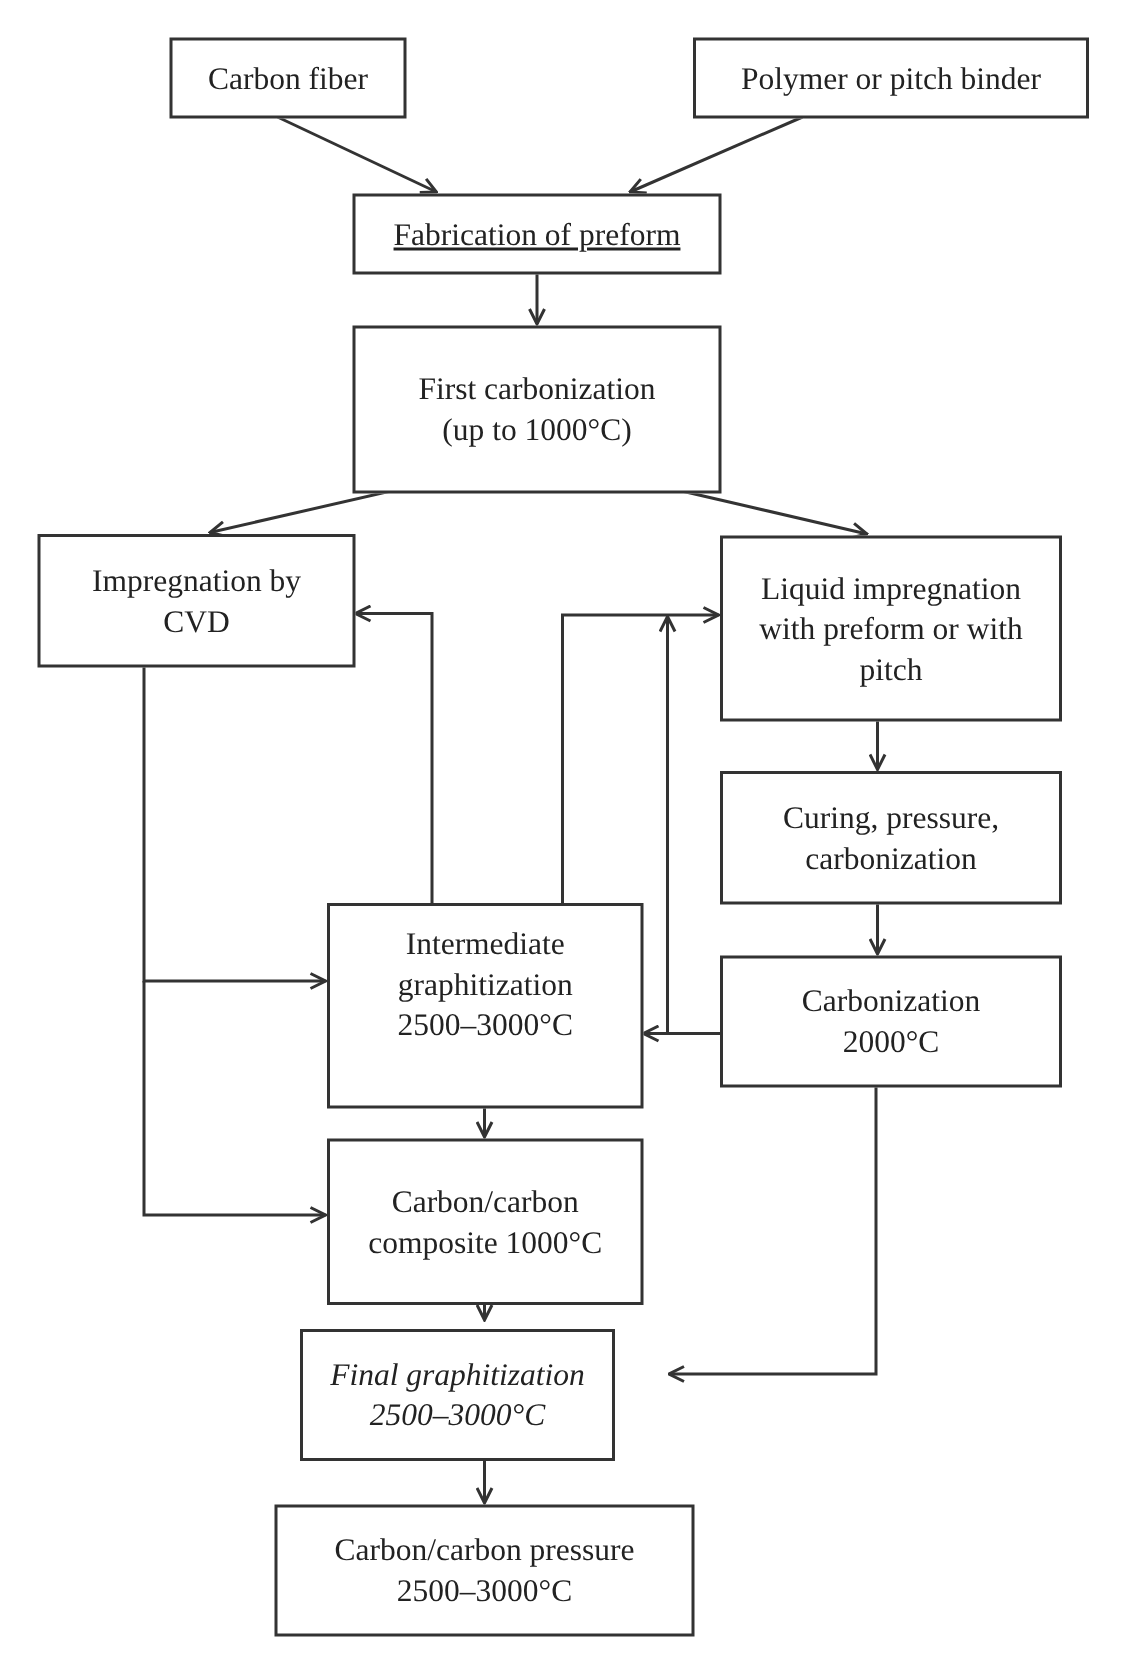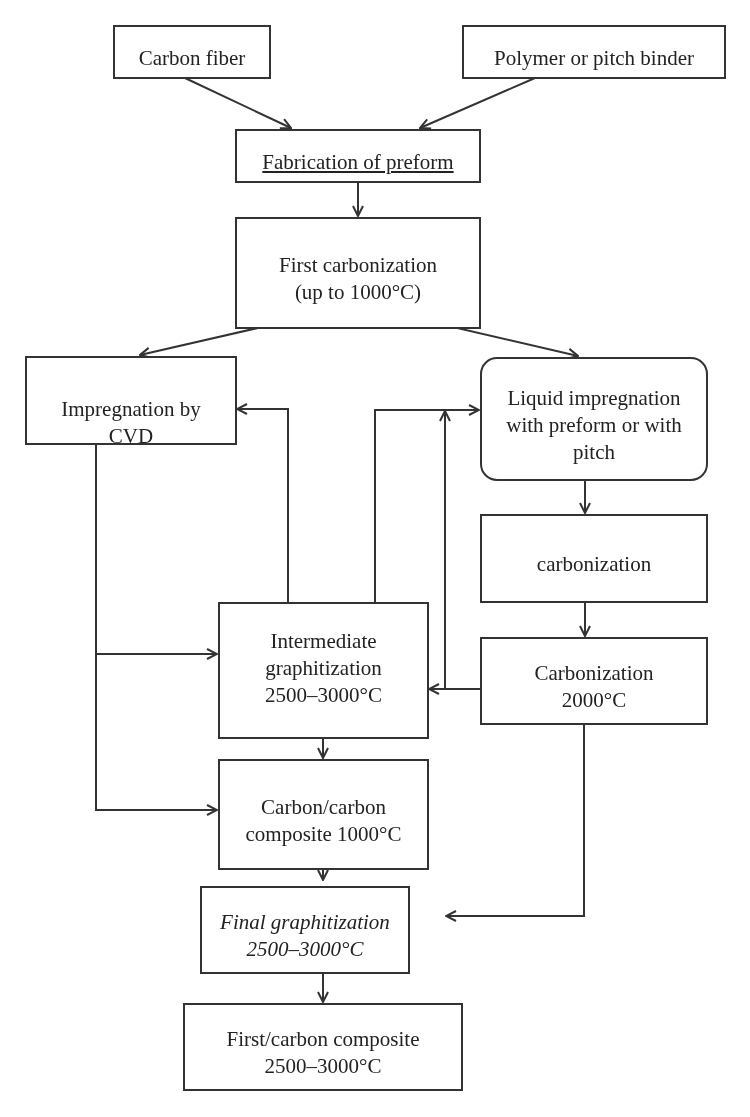--- a/index.html
+++ b/index.html
@@ -14,21 +14,21 @@
       align-items: center;
       justify-content: center;
       text-align: center;
       font-family: "Liberation Serif", "DejaVu Serif", serif;
       font-size: 21px;
       line-height: 27px;
       color: #222222;
       padding: 0 6px;
     }
     .node span { display: block; }
-    .node .lines { display: flex; flex-direction: column; margin-top: 12px; }
+    .node .lines { display: flex; flex-direction: column; }
     svg#edges { position: absolute; left: 0; top: 0; }
     svg#edges line, svg#edges polyline { stroke: #333333; stroke-width: 2; fill: none; }
   </style>
 </head>
 <body>
 
 <div id="diagram">
   <svg id="edges" width="750" height="1117">
     <defs>
       <marker id="arr" viewBox="0 0 12 12" refX="11" refY="6" markerWidth="12" markerHeight="12" markerUnits="userSpaceOnUse" orient="auto">
@@ -72,37 +72,38 @@
       </div>
   </div>
 
   <div class="node" style="left:235px;top:217px;width:246px;height:112px;">
     <div class="lines">
       <span>First carbonization</span>
       <span>(up to 1000°C)</span>
     </div>
   </div>
 
-  <div class="node" style="left:25px;top:356px;width:212px;height:89px;align-items:flex-start;padding-top:26px;">
+  <div class="node" style="left:25px;top:356px;width:212px;height:89px;align-items:flex-start;padding-top:16px;">
     <div class="lines">
       <span>Impregnation by</span>
       <span>CVD</span>
     </div>
   </div>
 
-  <div class="node" style="left:480px;top:357px;width:228px;height:124px;border-radius:17px;">
+  <div class="node" style="left:480px;top:357px;width:228px;height:124px;">
     <div class="lines">
       <span>Liquid impregnation</span>
       <span>with preform or with</span>
       <span>pitch</span>
     </div>
   </div>
 
   <div class="node" style="left:480px;top:514px;width:228px;height:89px;">
     <div class="lines">
+      <span>Curing, pressure,</span>
       <span>carbonization</span>
     </div>
   </div>
 
   <div class="node" style="left:218px;top:602px;width:211px;height:137px;align-items:flex-start;padding-top:12px;">
     <div class="lines">
       <span>Intermediate</span>
       <span>graphitization</span>
       <span>2500–3000°C</span>
     </div>
@@ -124,17 +125,17 @@
 
   <div class="node" style="left:200px;top:886px;width:210px;height:88px;font-style:italic;">
     <div class="lines">
       <span>Final graphitization</span>
       <span>2500–3000°C</span>
     </div>
   </div>
 
   <div class="node" style="left:183px;top:1003px;width:280px;height:88px;">
     <div class="lines">
-      <span>First/carbon composite</span>
+      <span>Carbon/carbon pressure</span>
       <span>2500–3000°C</span>
     </div>
   </div>
 </div>
 
 </body></html>

